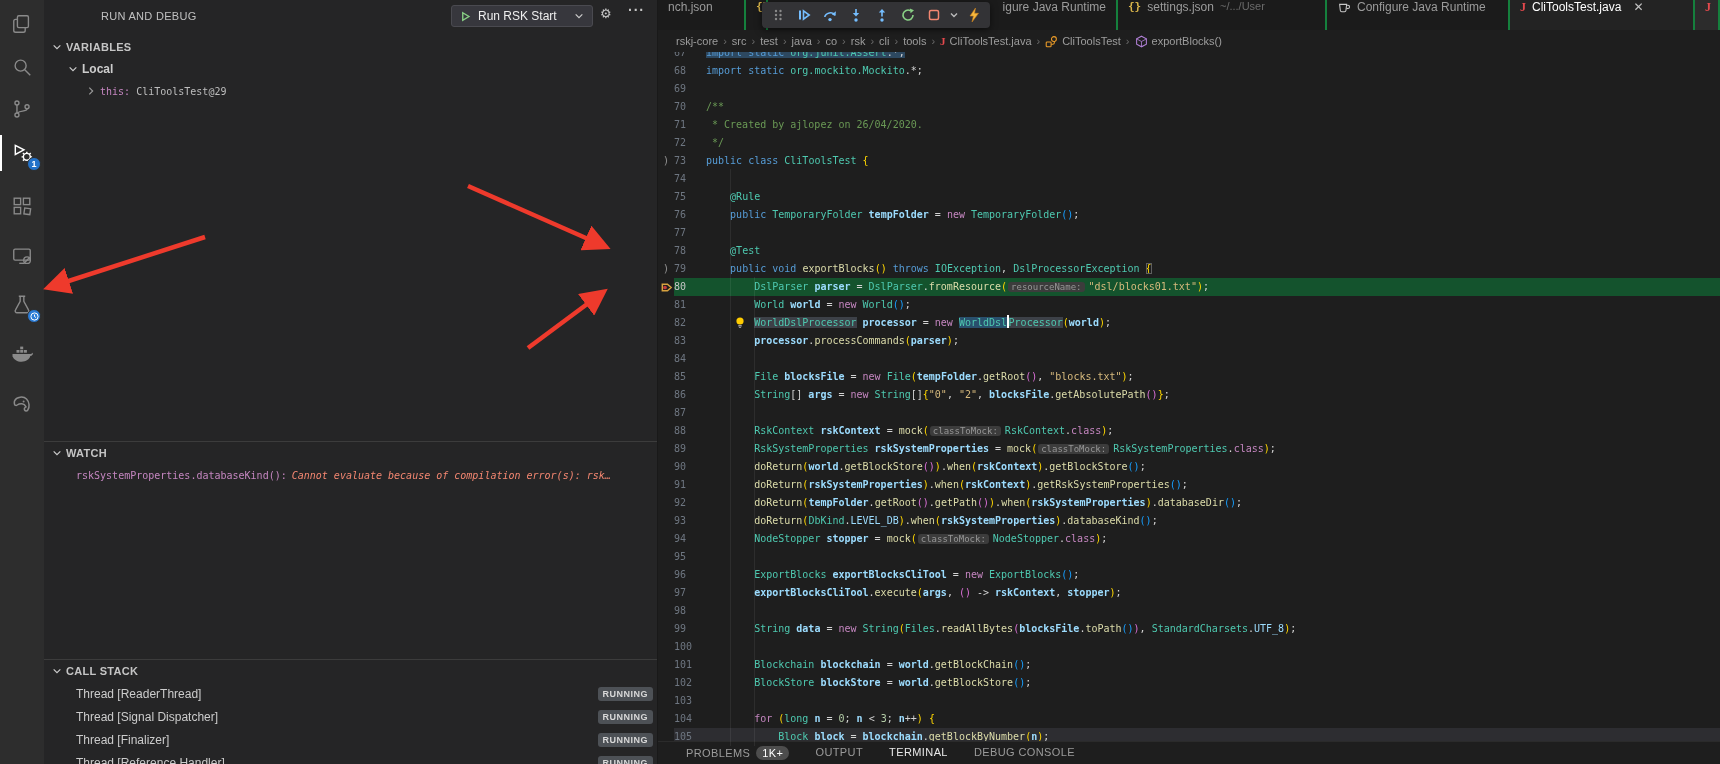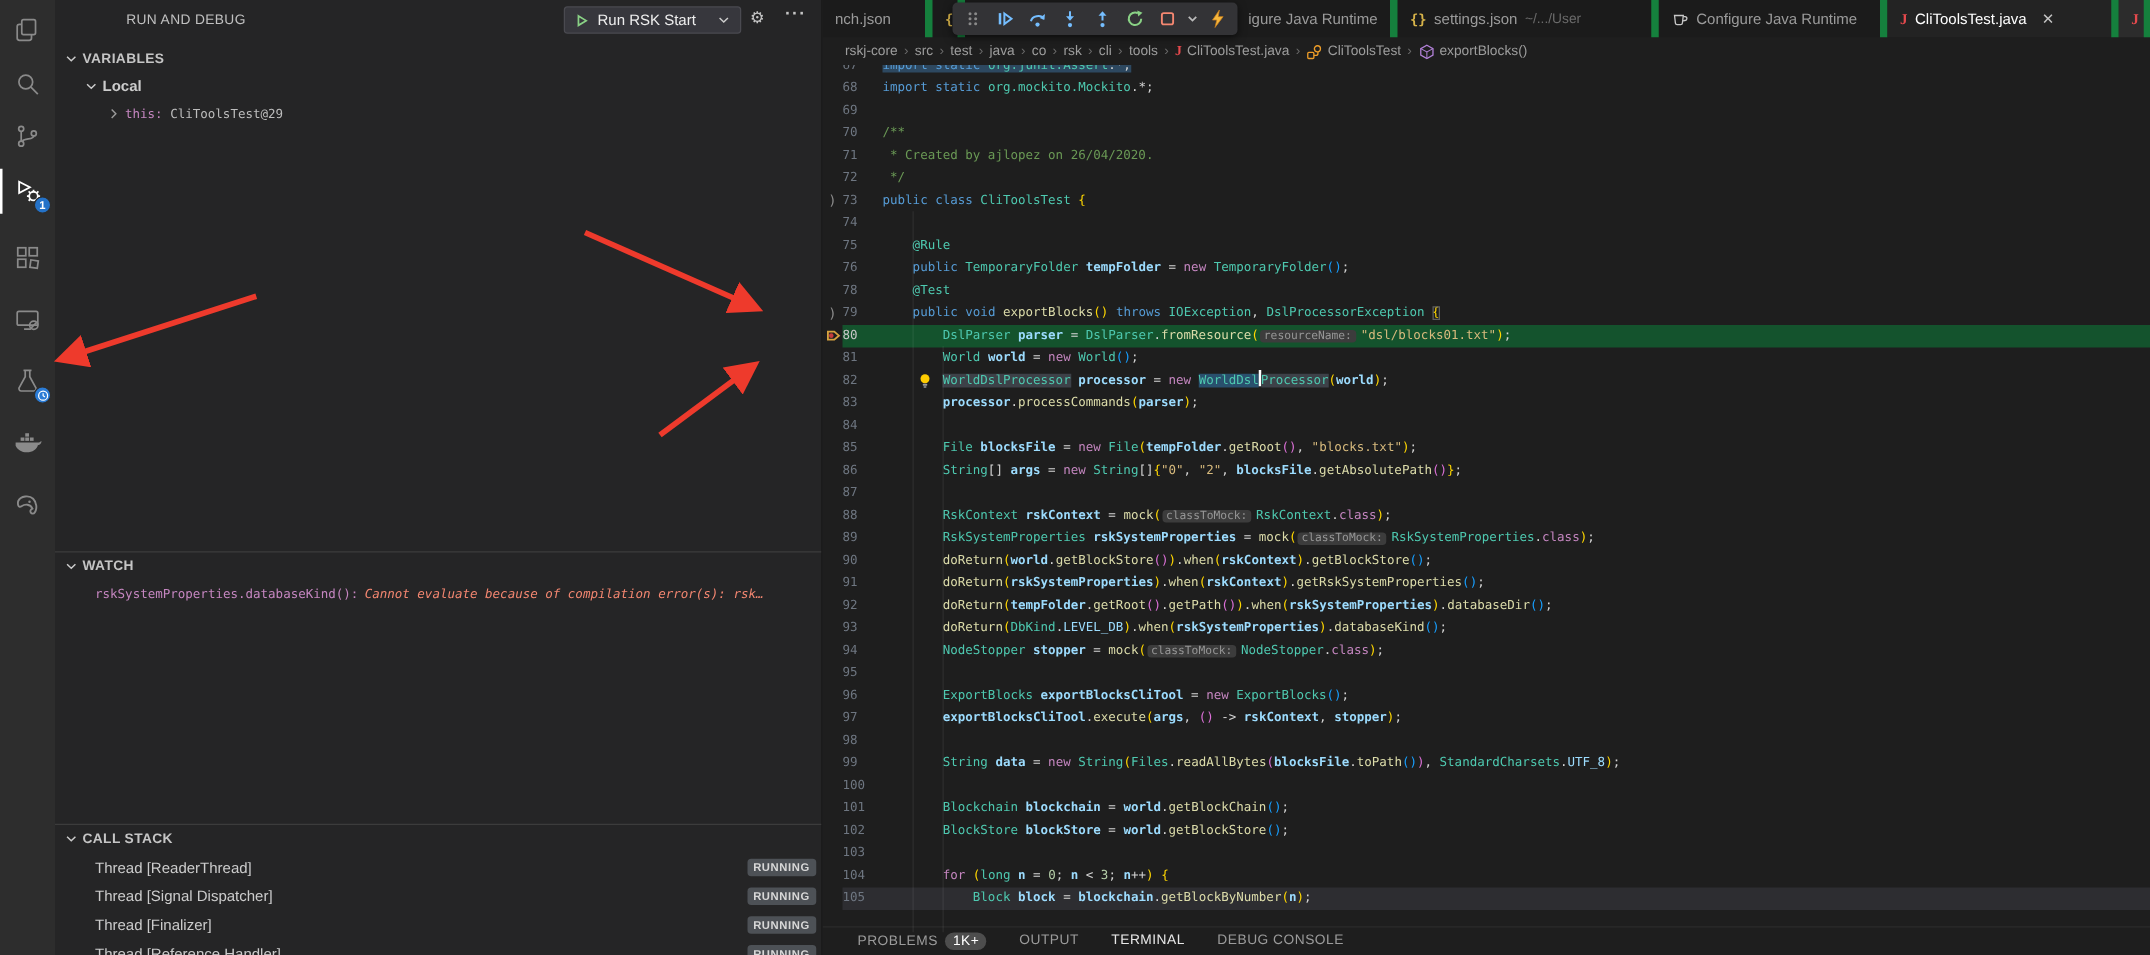--- a/index.html
+++ b/index.html
@@ -37,22 +37,22 @@
   .wexpr{color:#c586c0;}
   .werr{color:#f48771;font-style:italic;margin-left:5px;}
   #sect-stack{position:absolute;left:0;top:659px;right:0;bottom:0;border-top:1px solid #3c3c3c;overflow:hidden;}
   .thread-row{display:flex;align-items:center;height:23px;padding-left:32px;padding-right:4px;font-size:12px;color:#cccccc;}
   .run-badge{margin-left:auto;background:#4d5156;color:#d8d8d8;font-size:9px;font-weight:bold;letter-spacing:.5px;
              border-radius:3px;padding:2px 5px;}
   .chev-ico{display:flex;}
   
   #editor{position:absolute;left:658px;top:0;right:0;bottom:0;background:#1e1e1e;}
   #tabbar{position:relative;height:30px;background:#1b1b1b;}
-  .tab{position:absolute;top:0;height:30px;display:flex;align-items:center;gap:6px;padding:0 10px;box-sizing:border-box;
-       border-right:6px solid #15803d;font-size:12px;color:#9b9b9b;white-space:nowrap;overflow:hidden;cursor:pointer;}
+  .tab{position:absolute;top:0;height:30px;display:flex;gap:6px;padding:0 10px;box-sizing:border-box;
+       border-right:2px solid #15803d;font-size:12px;color:#9b9b9b;white-space:nowrap;overflow:hidden;cursor:pointer;}
   .tab.active{background:#232323;color:#ffffff;}
   .tab .detail{color:#6b6b6b;font-size:11px;}
   .tab .closex{margin-left:6px;color:#c5c5c5;font-size:12px;}
   .tab.rightpart{background:#2c2c2c;}
   .jicon{color:#e5494d;font-weight:bold;font-size:12px;font-family:"Liberation Serif",serif;}
   .braces{color:#d8b44a;font-weight:bold;font-size:11px;font-family:"DejaVu Sans Mono",monospace;}
   #dbgtoolbar{position:absolute;left:104px;top:2px;width:228px;height:26px;background:#333336;border-radius:4px;
               box-shadow:0 2px 7px rgba(0,0,0,.55);display:flex;align-items:center;gap:4px;padding:0 5px;box-sizing:border-box;z-index:6;}
   .tb-btn{display:flex;align-items:center;justify-content:center;width:22px;height:22px;cursor:pointer;}
   .tb-btn.narrow{width:10px;}
@@ -425,20 +425,21 @@
           <div class="row"><span class="gl"></span><div class="rest"><span class="num">67</span><span class="deco"></span><span class="ct"><span class="selwrap"><span class="kw">import</span><span class="pl"> </span><span class="kw">static</span><span class="pl"> </span><span class="ty">org.junit.Assert</span><span class="pl">.*;</span></span></span></div></div>
           <div class="row"><span class="gl"></span><div class="rest"><span class="num">68</span><span class="deco"></span><span class="ct"><span class="kw">import</span><span class="pl"> </span><span class="kw">static</span><span class="pl"> </span><span class="ty">org.mockito.Mockito</span><span class="pl">.*;</span></span></div></div>
           <div class="row"><span class="gl"></span><div class="rest"><span class="num">69</span><span class="deco"></span><span class="ct"></span></div></div>
           <div class="row"><span class="gl"></span><div class="rest"><span class="num">70</span><span class="deco"></span><span class="ct"><span class="cm">/**</span></span></div></div>
           <div class="row"><span class="gl"></span><div class="rest"><span class="num">71</span><span class="deco"></span><span class="ct"><span class="cm"> * Created by ajlopez on 26/04/2020.</span></span></div></div>
           <div class="row"><span class="gl"></span><div class="rest"><span class="num">72</span><span class="deco"></span><span class="ct"><span class="cm"> */</span></span></div></div>
           <div class="row"><span class="gl"><span>)</span></span><div class="rest"><span class="num">73</span><span class="deco"></span><span class="ct"><span class="kw">public</span><span class="pl"> </span><span class="kw">class</span><span class="pl"> </span><span class="ty">CliToolsTest</span><span class="pl"> </span><span class="p1">{</span></span></div></div>
           <div class="row"><span class="gl"></span><div class="rest"><span class="num">74</span><span class="deco"></span><span class="ct"></span></div></div>
           <div class="row"><span class="gl"></span><div class="rest"><span class="num">75</span><span class="deco"></span><span class="ct"><span class="pl">    </span><span class="an">@Rule</span></span></div></div>
           <div class="row"><span class="gl"></span><div class="rest"><span class="num">76</span><span class="deco"></span><span class="ct"><span class="pl">    </span><span class="kw">public</span><span class="pl"> </span><span class="ty">TemporaryFolder</span><span class="pl"> </span><span class="vr">tempFolder</span><span class="pl"> = </span><span class="ct-k">new</span><span class="pl"> </span><span class="ty">TemporaryFolder</span><span class="p3">()</span><span class="pl">;</span></span></div></div>
+          <div class="row"><span class="gl"></span><div class="rest"><span class="num">77</span><span class="deco"></span><span class="ct"></span></div></div>
           <div class="row"><span class="gl"></span><div class="rest"><span class="num">78</span><span class="deco"></span><span class="ct"><span class="pl">    </span><span class="an">@Test</span></span></div></div>
           <div class="row"><span class="gl"><span>)</span></span><div class="rest"><span class="num">79</span><span class="deco"></span><span class="ct"><span class="pl">    </span><span class="kw">public</span><span class="pl"> </span><span class="kw">void</span><span class="pl"> </span><span class="fn">exportBlocks</span><span class="p1">()</span><span class="pl"> </span><span class="kw">throws</span><span class="pl"> </span><span class="ty">IOException</span><span class="pl">, </span><span class="ty">DslProcessorException</span><span class="pl"> </span><span class="p1 match">{</span></span></div></div>
           <div class="row cur"><span class="gl"><span style="display:inline-flex;vertical-align:middle"><svg width="13" height="13" viewBox="0 0 14 14">
                   <path d="M2.5 3.5 H8 L12 7 L8 10.5 H2.5 Z" fill="none" stroke="#d7a23f" stroke-width="1.6"></path>
                   <circle cx="5.4" cy="7" r="2" fill="#c43c3c"></circle>
                 </svg></span></span><div class="rest"><span class="num">80</span><span class="deco"></span><span class="ct"><span class="pl">        </span><span class="ty">DslParser</span><span class="pl"> </span><span class="vr">parser</span><span class="pl"> = </span><span class="ty">DslParser</span><span class="pl">.</span><span class="fn">fromResource</span><span class="p1">(</span><span class="hint">resourceName:</span><span class="st">"dsl/blocks01.txt"</span><span class="p1">)</span><span class="pl">;</span></span></div></div>
           <div class="row"><span class="gl"></span><div class="rest"><span class="num">81</span><span class="deco"></span><span class="ct"><span class="pl">        </span><span class="ty">World</span><span class="pl"> </span><span class="vr">world</span><span class="pl"> = </span><span class="ct-k">new</span><span class="pl"> </span><span class="ty">World</span><span class="p3">()</span><span class="pl">;</span></span></div></div>
           <div class="row"><span class="gl"></span><span class="bulb"><svg width="12" height="13" viewBox="0 0 12 13">
                 <circle cx="6" cy="5" r="3.6" fill="#ffcc00"></circle>
                 <rect x="4.2" y="9" width="3.6" height="1.5" rx="0.5" fill="#9a9a9a"></rect>

